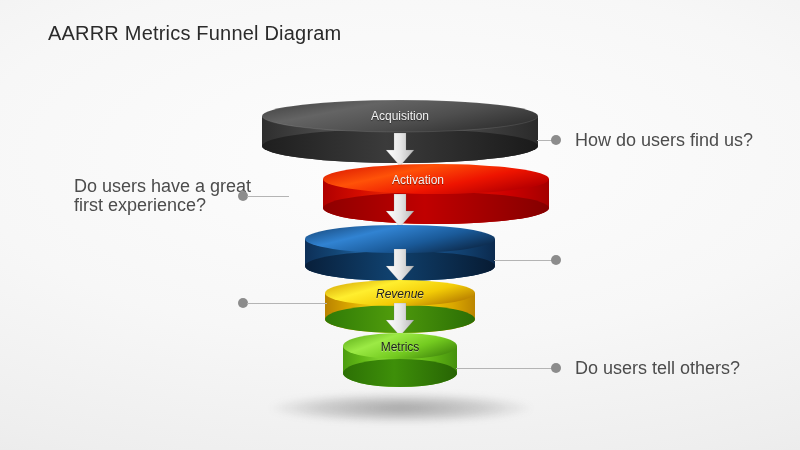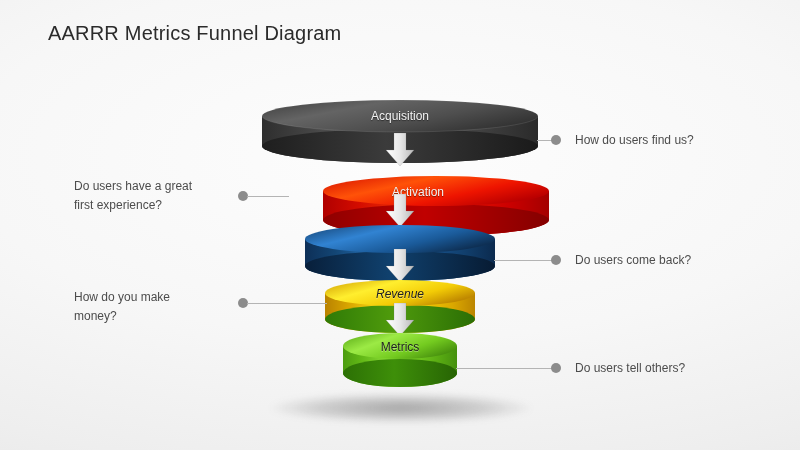--- a/index.html
+++ b/index.html
@@ -78,21 +78,21 @@
     width: 262px;
     height: 30px;
     border-radius: 50%;
     background: radial-gradient(ellipse at 50% 50%, rgba(60,60,60,0.42) 0%, rgba(80,80,80,0.22) 45%, rgba(120,120,120,0.0) 72%);
     filter: blur(3px);
   }
 
   
   .callout {
     position: absolute;
-    font-size: 12px;
+    font-size: 18px;
     color: #4c4c4c;
     line-height: 19px;
     white-space: pre-line;
   }
   .callout-right { text-align: left; }
   .callout-left  { text-align: left; }
 
   .conn-line {
     position: absolute;
     height: 1px;
@@ -154,21 +154,21 @@
           <linearGradient id="ar1" x1="0" y1="0" x2="1" y2="0">
             <stop offset="0%" stop-color="#ffffff"></stop>
             <stop offset="50%" stop-color="#e8e8e8"></stop>
             <stop offset="100%" stop-color="#b8b8b8"></stop>
           </linearGradient>
         </defs>
         <path d="M9,0 L21,0 L21,17 L29,17 L15,33 L1,17 L9,17 Z" fill="url(#ar1)" stroke="rgba(120,120,120,0.35)" stroke-width="0.6"></path>
       </svg>
     </div>
 
-    <div class="tier" style="left:287px; top:176px;padding-left:36px;">
+    <div class="tier" style="left:287px; top:164px;padding-left:36px;">
       <svg width="226" height="64" viewBox="0 0 226 64">
         <defs>
           <linearGradient id="g2-body" x1="0" y1="0" x2="1" y2="0">
             <stop offset="0%" stop-color="#b00000"></stop>
             <stop offset="16%" stop-color="#d40c00"></stop>
             <stop offset="40%" stop-color="#f23a05"></stop>
             <stop offset="58%" stop-color="#e81400"></stop>
             <stop offset="82%" stop-color="#cc0000"></stop>
             <stop offset="100%" stop-color="#a40000"></stop>
           </linearGradient>
@@ -299,29 +299,26 @@
     </div>
 
   </div>
 
   <div class="conn-line" style="left:537px; top:140px; width:16px;"></div>
   <div class="conn-dot" style="left:551px; top:135px;"></div>
   <div class="callout callout-right" style="left:575px; top:131px; width:210px;">How do users find us?</div>
 
   <div class="conn-line" style="left:494px; top:260px; width:59px;"></div>
   <div class="conn-dot" style="left:551px; top:255px;"></div>
-  <div class="callout callout-right" style="left:575px; top:251px; width:210px;">Do users come back?</div>
 
   <div class="conn-line" style="left:456px; top:368px; width:97px;"></div>
   <div class="conn-dot" style="left:551px; top:363px;"></div>
   <div class="callout callout-left" style="left:74px; top:177px; width:180px;">Do users have a great
 first experience?</div>
 
   <div class="callout callout-right" style="left:575px; top:359px; width:210px;">Do users tell others?</div>
   <div class="conn-dot" style="left:238px; top:191px;"></div>
   <div class="conn-line" style="left:247px; top:196px; width:42px;"></div>
 
-  <div class="callout callout-left" style="left:74px; top:288px; width:180px;">How do you make
-money?</div>
   <div class="conn-dot" style="left:238px; top:298px;"></div>
   <div class="conn-line" style="left:247px; top:303px; width:80px;"></div>
 
 </div>
 
 </body></html>

